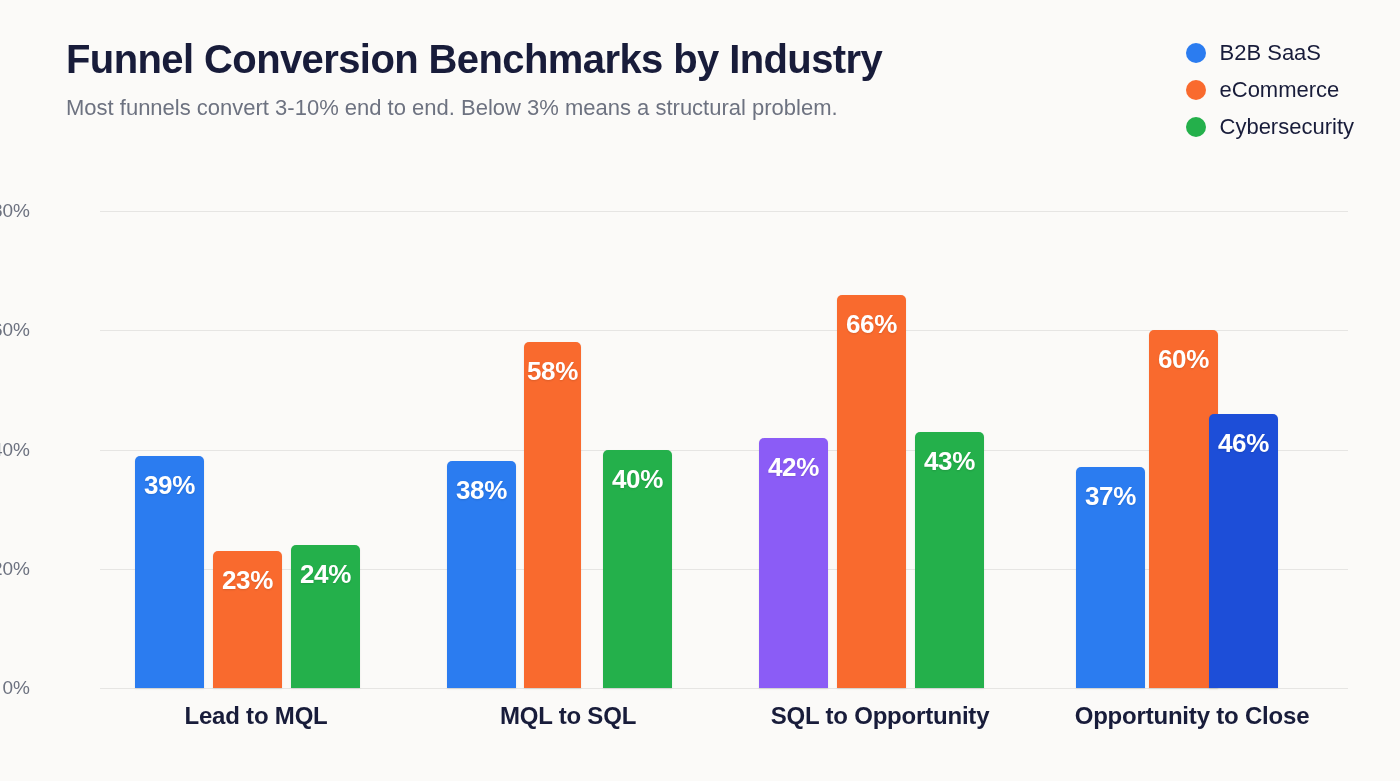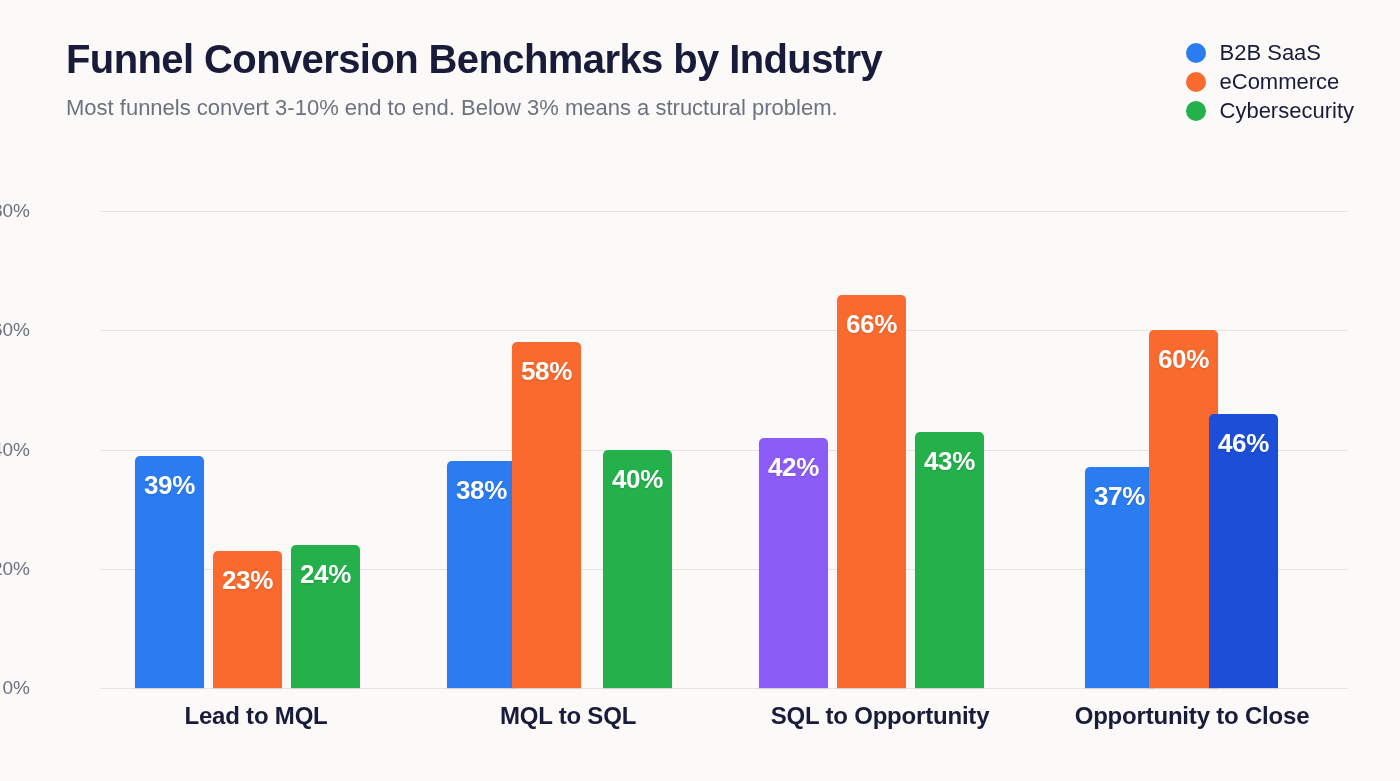--- a/index.html
+++ b/index.html
@@ -43,21 +43,21 @@
   }
 
   
   #legend {
     position: absolute;
     right: 46px;
     top: 40px;
     display: flex;
     flex-direction: column;
     align-items: flex-start;
-    gap: 3px;
+    gap: 11px;
   }
   .legend-item {
     display: flex;
     align-items: center;
     gap: 14px;
     height: 26px;
   }
   .legend-swatch {
     width: 20px;
     height: 20px;
@@ -200,42 +200,42 @@
       </div>
       <div class="bar" style="left:191px;width:69px;height:143.1px;background:#24b04b">
         <span class="bar-value">24%</span>
       </div>
     </div>
 
     <div class="group" style="left:312px;width:312px">
       <div class="bar" style="left:35px;width:69px;height:226.6px;background:#2b7cf0">
         <span class="bar-value">38%</span>
       </div>
-      <div class="bar" style="left:100px;width:69px;height:345.8px;background:#f96a2e">
+      <div class="bar" style="left:112px;width:57px;height:345.8px;background:#f96a2e">
         <span class="bar-value">58%</span>
       </div>
       <div class="bar" style="left:191px;width:69px;height:238.5px;background:#24b04b">
         <span class="bar-value">40%</span>
       </div>
     </div>
 
     <div class="group" style="left:624px;width:312px">
       <div class="bar" style="left:35px;width:69px;height:250.4px;background:#8b5cf6">
         <span class="bar-value">42%</span>
       </div>
       <div class="bar" style="left:113px;width:69px;height:393.5px;background:#f96a2e">
         <span class="bar-value">66%</span>
       </div>
       <div class="bar" style="left:191px;width:69px;height:256.4px;background:#24b04b">
         <span class="bar-value">43%</span>
       </div>
     </div>
 
     <div class="group" style="left:936px;width:312px">
-      <div class="bar" style="left:49px;width:69px;height:220.6px;background:#2b7cf0">
+      <div class="bar" style="left:40px;width:69px;height:220.6px;background:#2b7cf0">
         <span class="bar-value">37%</span>
       </div>
       <div class="bar" style="left:113px;width:69px;height:357.8px;background:#f96a2e">
         <span class="bar-value">60%</span>
       </div>
       <div class="bar" style="left:173px;width:69px;height:274.3px;background:#1d4ed8">
         <span class="bar-value">46%</span>
       </div>
     </div>
   </div>

